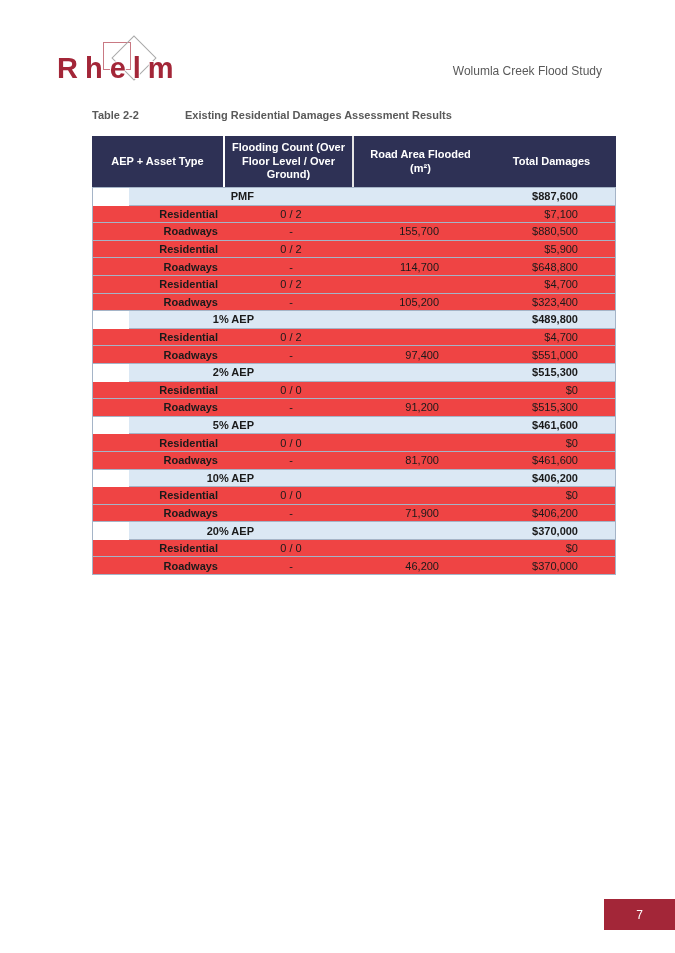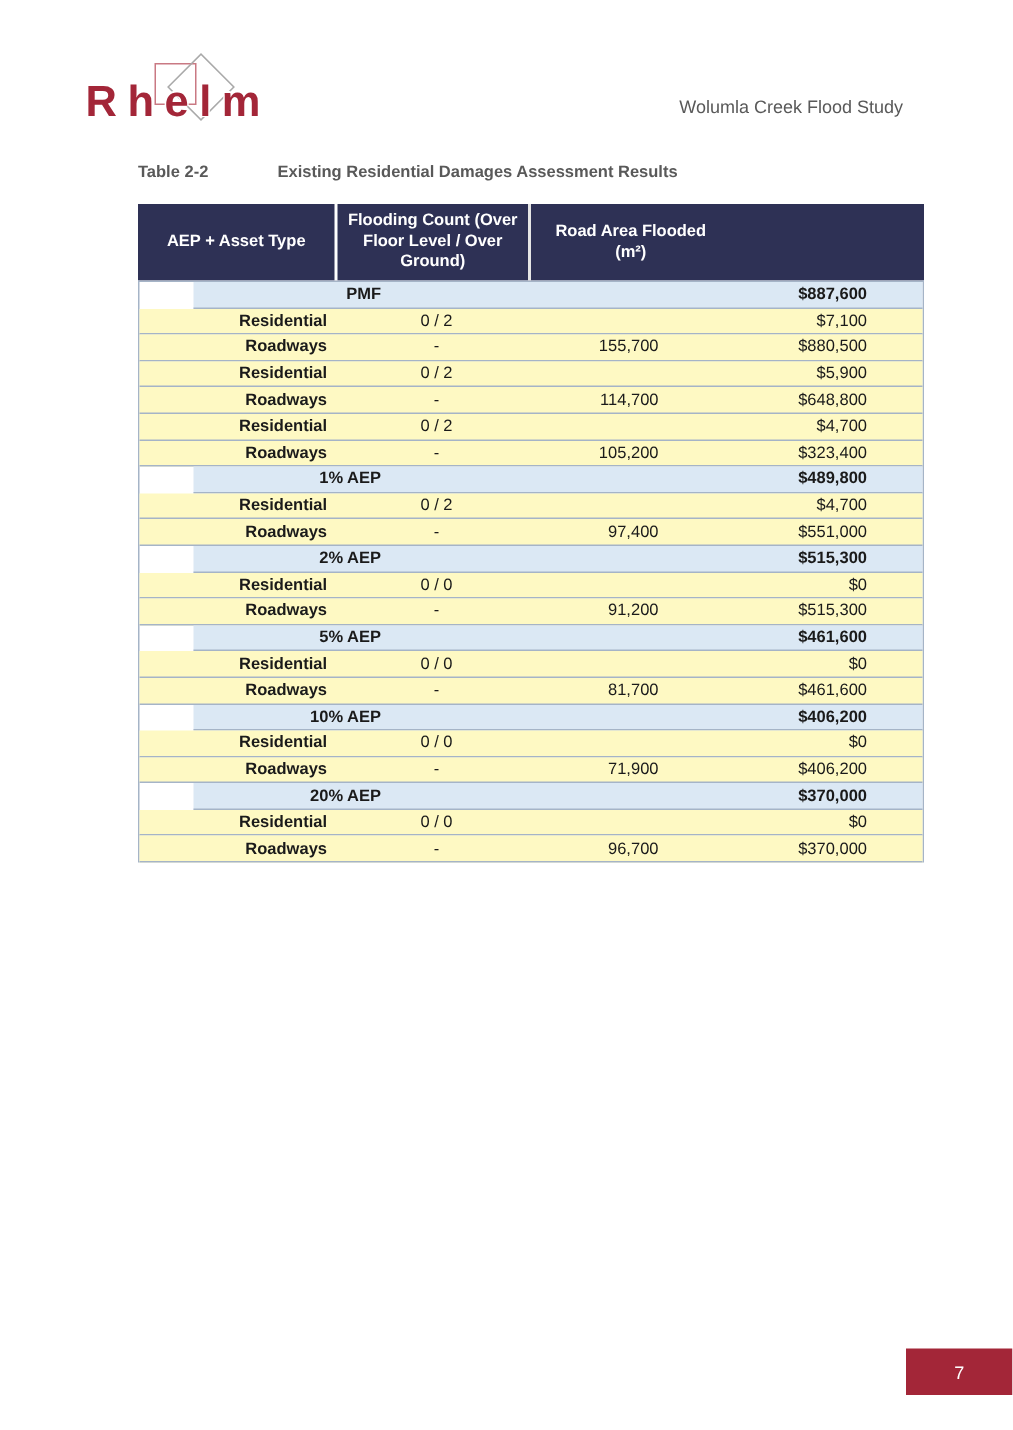--- a/index.html
+++ b/index.html
@@ -54,21 +54,21 @@
   .t-head .h3{width:133px;}
   .t-head .h4{flex:1;}
   .t-body{
     border-left:1px solid var(--table-border,#A5B4C7);
     border-right:1px solid var(--table-border,#A5B4C7);
     border-top:1px solid var(--table-border,#A5B4C7);
   }
   .t-row{
     display:flex;height:17.6px;align-items:center;
     border-bottom:1px solid var(--table-border,#A5B4C7);
-    color:#1a1a1a;background:#fef9c3;
+    color:#1a1a1a;background:#ef4444;
   }
   .t-row.summary{background:var(--row-blue,#DBE8F4);margin-left:36px;}
   .t-row .cell{overflow:hidden;white-space:nowrap;}
   .t-row .c1{width:133px;text-align:right;padding-right:8px;font-weight:700;}
   .t-row .c2{width:130px;text-align:center;}
   .t-row .c3{width:133px;text-align:right;padding-right:50px;}
   .t-row .c4{flex:1;text-align:right;padding-right:37px;}
   .t-row.summary .c4{font-weight:700;}
   
   .page-num-box{
@@ -92,20 +92,21 @@
 
   <div class="caption">
     <span class="cap-label">Table 2-2</span><span>Existing Residential Damages Assessment Results</span>
   </div>
 
   <div class="tbl">
     <div class="t-head">
       <div class="hcell h1">AEP + Asset Type</div>
       <div class="hcell h2">Flooding Count (Over Floor Level / Over Ground)</div>
       <div class="hcell h3">Road Area Flooded (m²)</div>
+      <div class="hcell h4">Total Damages</div>
     </div>
     <div class="t-body">
         <div class="t-row summary">
           <div class="cell c1">PMF</div>
           <div class="cell c2"></div>
           <div class="cell c3"></div>
           <div class="cell c4">$887,600</div>
         </div>
         <div class="t-row detail">
           <div class="cell c1">Residential</div>
@@ -223,21 +224,21 @@
         </div>
         <div class="t-row detail">
           <div class="cell c1">Residential</div>
           <div class="cell c2">0 / 0</div>
           <div class="cell c3"></div>
           <div class="cell c4">$0</div>
         </div>
         <div class="t-row detail">
           <div class="cell c1">Roadways</div>
           <div class="cell c2">-</div>
-          <div class="cell c3">96,700</div>
+          <div class="cell c3">46,200</div>
           <div class="cell c4">$370,000</div>
         </div>
       </div>
   </div>
 
   <div class="page-num-box">
     <span>7</span>
   </div>
 
 </div>

